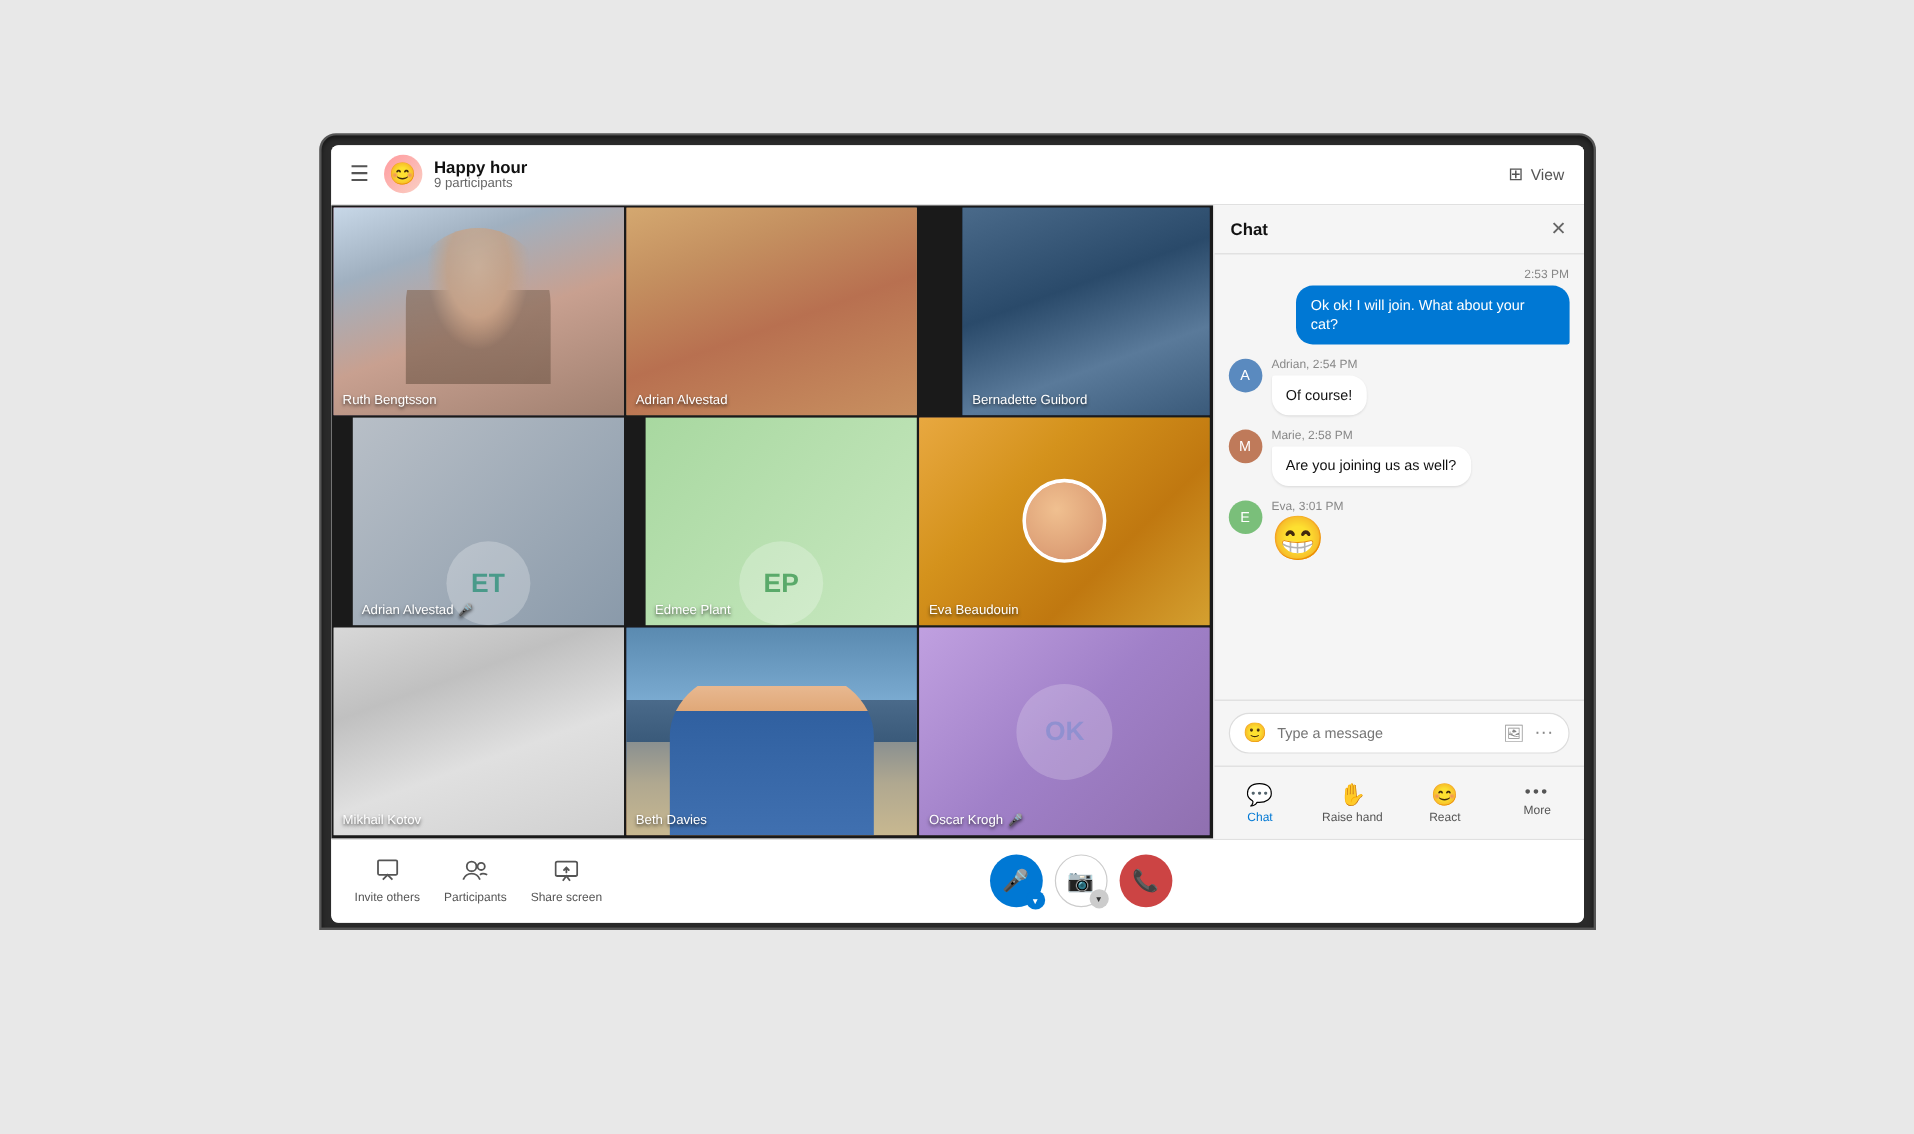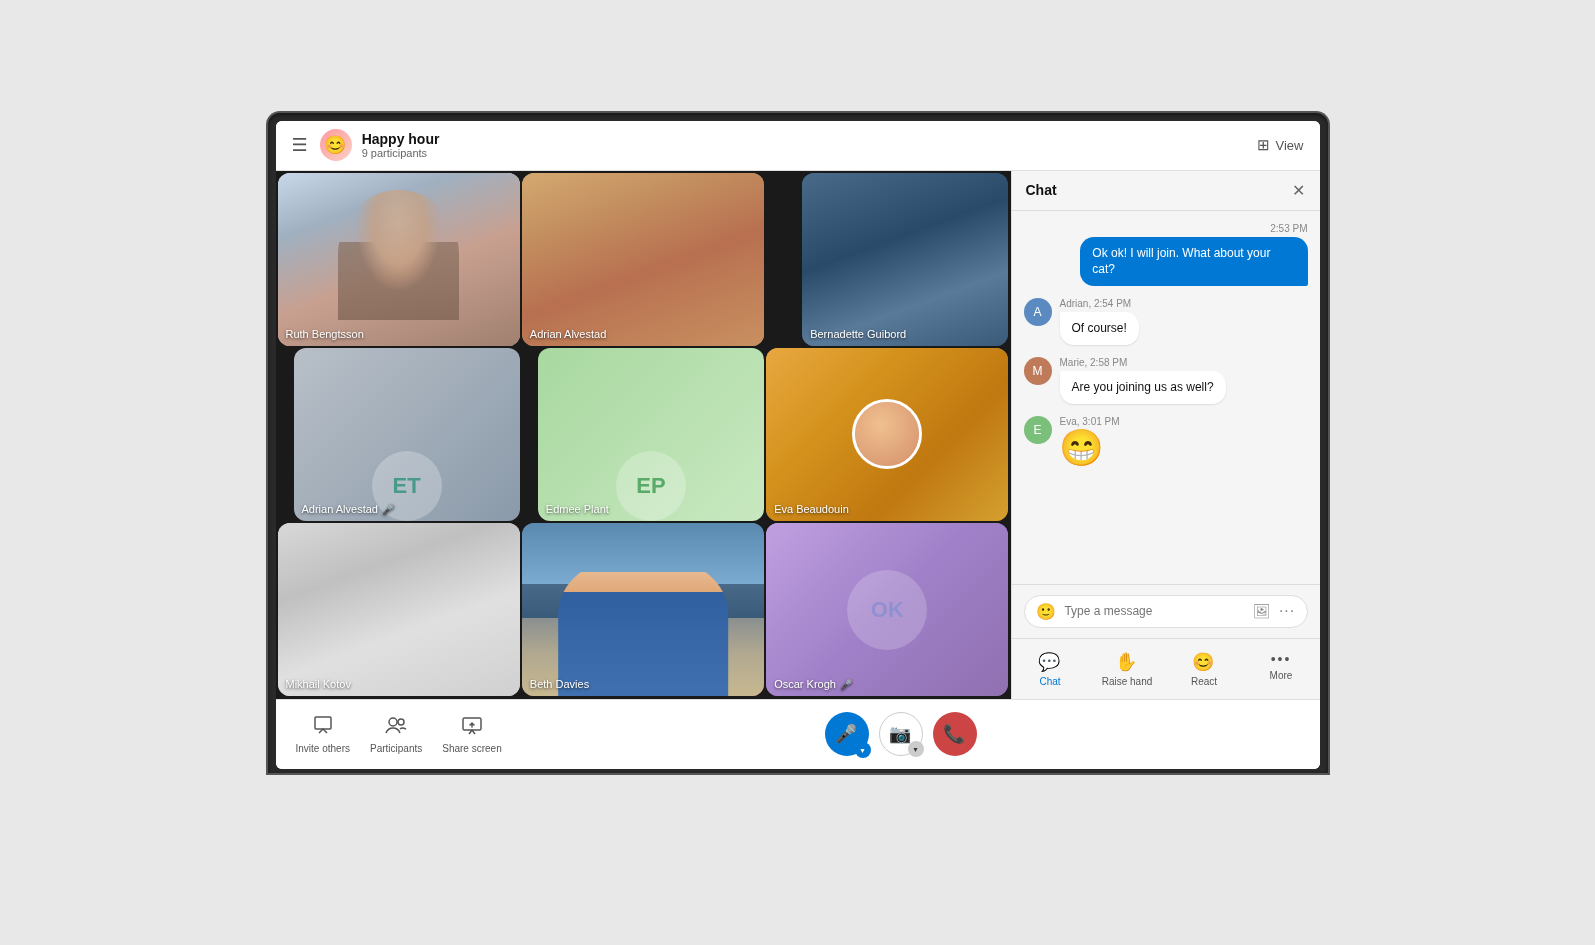--- a/index.html
+++ b/index.html
@@ -130,21 +130,20 @@
       grid-template-rows: repeat(3, 1fr);
       gap: 2px;
       background: #1a1a1a;
       padding: 2px;
     }
 
     .video-cell {
       position: relative;
       overflow: hidden;
       background: #333;
-      border-radius: 12px;
     }
 
     .video-label {
       position: absolute;
       bottom: 6px;
       left: 8px;
       color: #fff;
       font-size: 11px;
       font-weight: 500;
       text-shadow: 0 1px 3px rgba(0,0,0,0.7);

